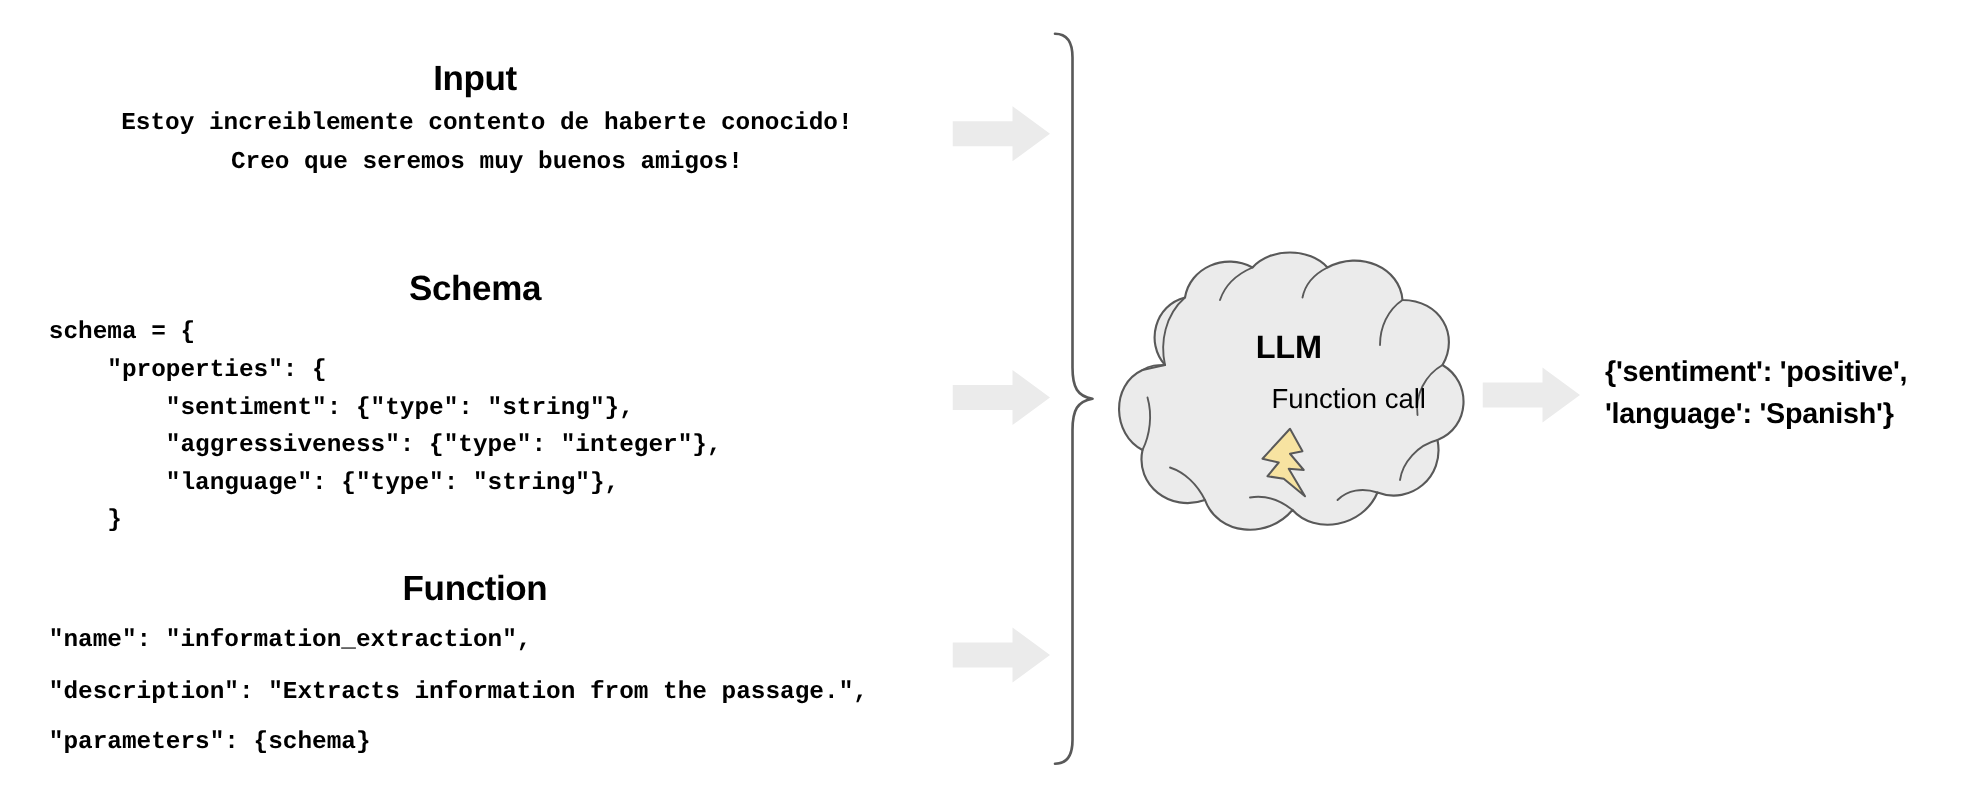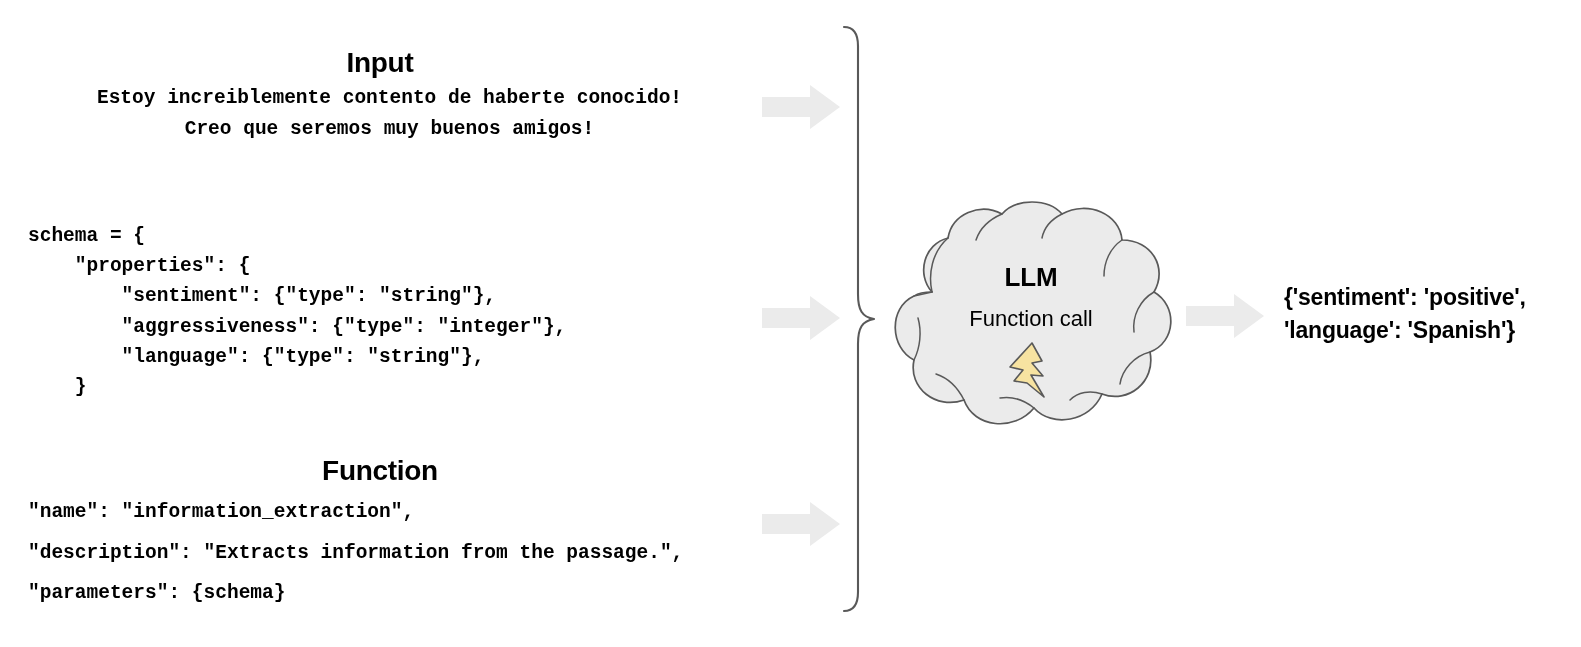--- a/index.html
+++ b/index.html
@@ -34,21 +34,21 @@
     line-height: 1.05;
     letter-spacing: -0.3px;
   }
   .code {
     font-family: "Liberation Mono", monospace;
     font-weight: bold;
     font-size: 19.5px;
     color: #000000;
     white-space: pre;
     line-height: 1.55;
-    padding-left: 28px;
+    padding-left: 39px;
   }
   .code.centered {
     padding-left: 0;
     text-align: center;
   }
   .code.loose {
     line-height: 2.08;
   }
 
   
@@ -101,21 +101,21 @@
     font-family: "Liberation Sans", sans-serif;
   }
   #cloud-title {
     left: 876px;
     top: 262px;
     font-size: 26px;
     font-weight: bold;
     letter-spacing: -0.2px;
   }
   #cloud-subtitle {
-    left: 876px;
+    left: 924px;
     top: 306px;
     font-size: 22px;
     font-weight: normal;
   }
 
   
   #bolt {
     position: absolute;
     left: 1006px;
     top: 341px;
@@ -145,20 +145,21 @@
 
 <div id="canvas">
 
   <div class="block" id="block-input">
     <div class="block-heading">Input</div>
     <div class="code centered">Estoy increiblemente contento de haberte conocido!
 Creo que seremos muy buenos amigos!</div>
   </div>
 
   <div class="block" id="block-schema">
+    <div class="block-heading">Schema</div>
     <div class="code">schema = {
     "properties": {
         "sentiment": {"type": "string"},
         "aggressiveness": {"type": "integer"},
         "language": {"type": "string"},
     }</div>
   </div>
 
   <div class="block" id="block-function">
     <div class="block-heading">Function</div>

